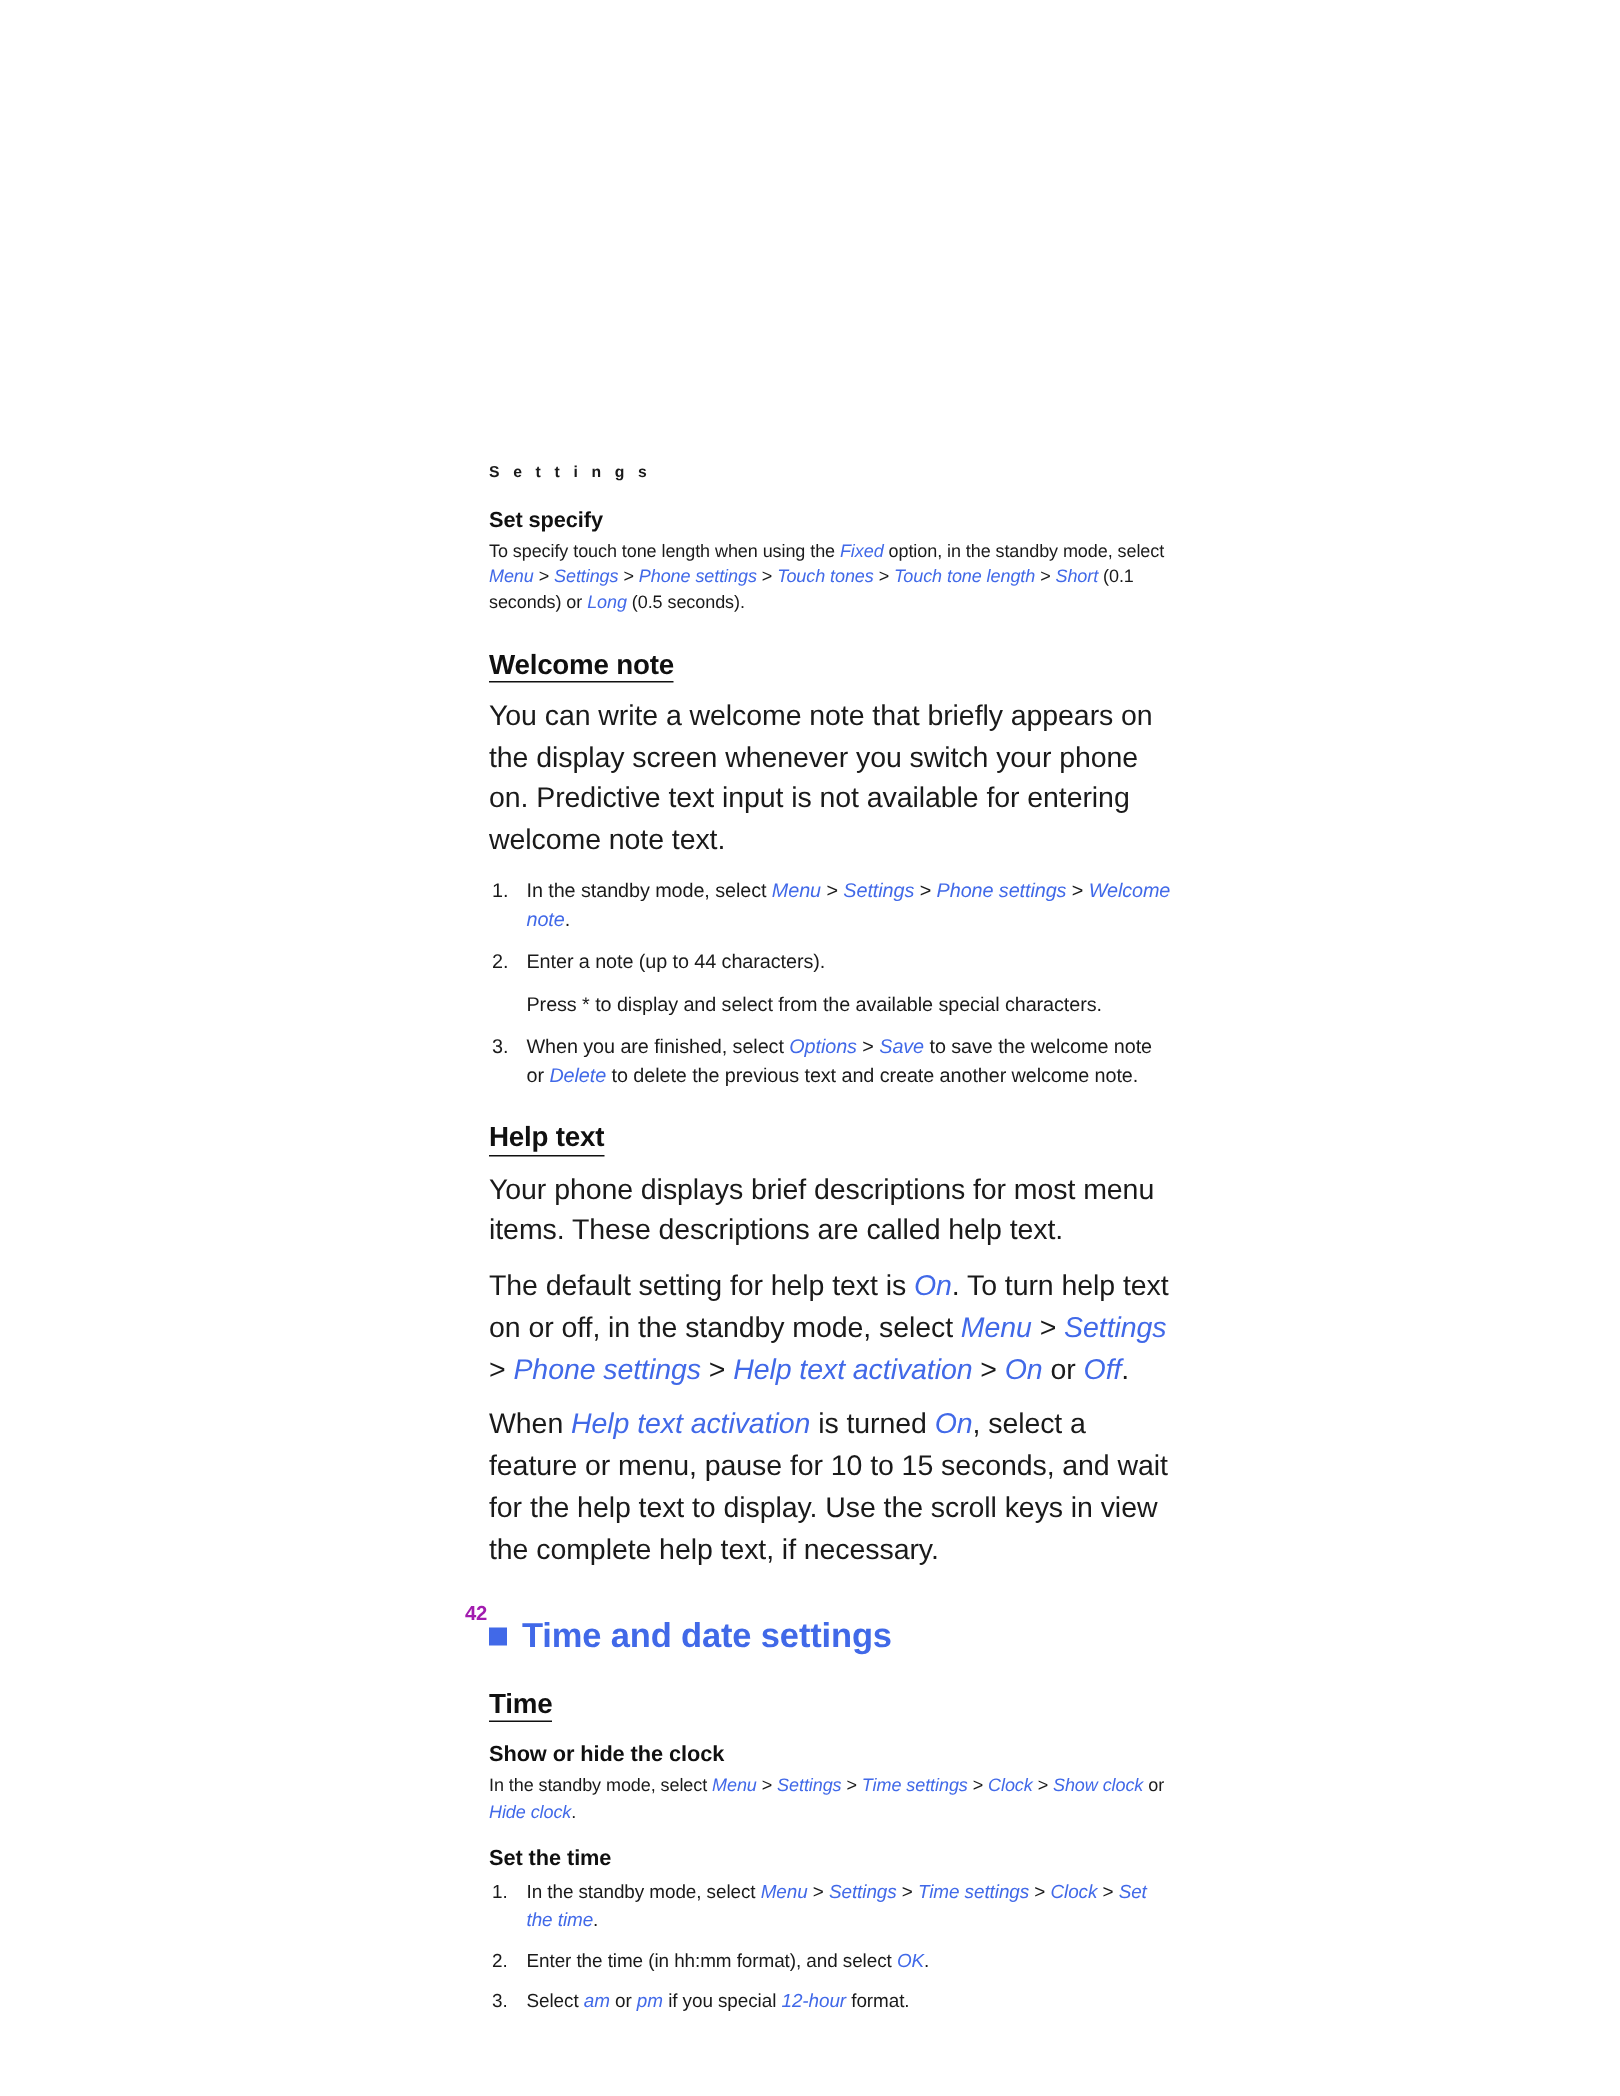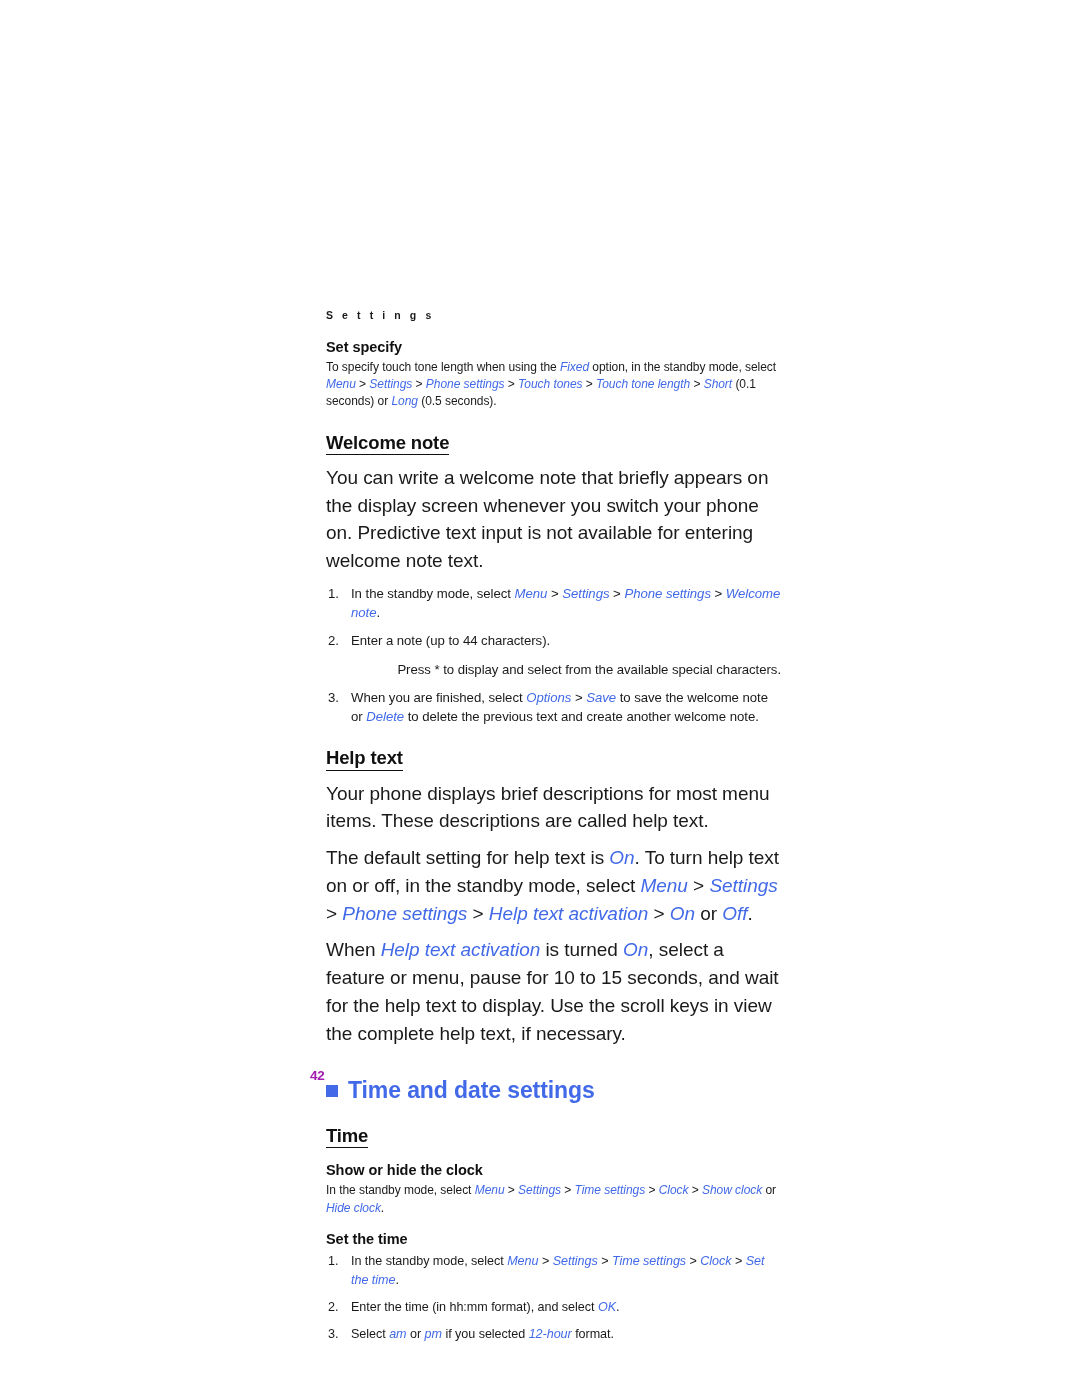--- a/index.html
+++ b/index.html
@@ -127,21 +127,20 @@
     position: absolute;
     left: 2px;
     top: 0;
     width: 20px;
     text-align: left;
     color: #1a1a1a;
   }
   .sub-para {
     margin-top: 9px;
     display: block;
-    text-align: right;
   }
 
   
   .folio {
     position: absolute;
     left: 310px;
     top: 1068px;
     font-size: 13.5px;
     font-weight: bold;
     color: #a21caf;
@@ -183,18 +182,18 @@
 
   <h3 class="h3">Show or hide the clock</h3>
   <p class="body-sm"><span>In the standby mode, select </span><span class="lk">Menu</span><span class="sep"> &gt; </span><span class="lk">Settings</span><span class="sep"> &gt; </span><span class="lk">Time settings</span><span class="sep"> &gt; </span><span class="lk">Clock</span><span class="sep"> &gt; </span><span class="lk">Show clock</span><span> or </span><span class="lk">Hide clock</span><span>.</span></p>
 
   <h3 class="h3">Set the time</h3>
   <ol class="steps">
     <li class="sm"><span class="num">1.</span><span>In the standby mode, select </span><span class="lk">Menu</span><span class="sep"> &gt; </span><span class="lk">Settings</span><span class="sep"> &gt; </span><span class="lk">Time settings</span><span class="sep"> &gt; </span><span class="lk">Clock</span><span class="sep"> &gt; </span><span class="lk">Set the time</span><span>.</span></li>
 
     <li class="sm"><span class="num">2.</span><span>Enter the time (in hh:mm format), and select </span><span class="lk">OK</span><span>.</span></li>
 
-    <li class="sm"><span class="num">3.</span><span>Select </span><span class="lk">am</span><span> or </span><span class="lk">pm</span><span> if you selected </span><span class="lk">12-hour</span><span> format.</span></li>
+    <li class="sm"><span class="num">3.</span><span>Select </span><span class="lk">am</span><span> or </span><span class="lk">pm</span><span> if you special </span><span class="lk">12-hour</span><span> format.</span></li>
   </ol>
 
 </div>
 
 <div class="folio">42</div>
 
 </body></html>

